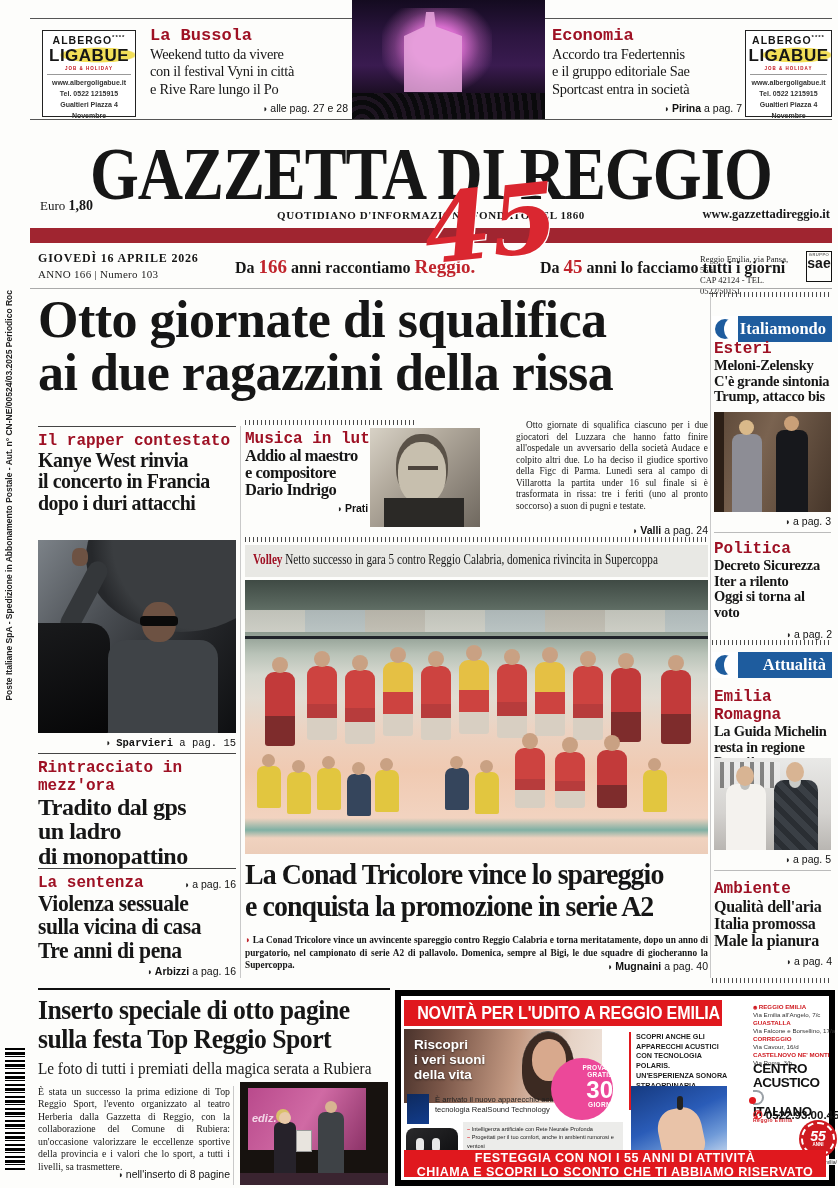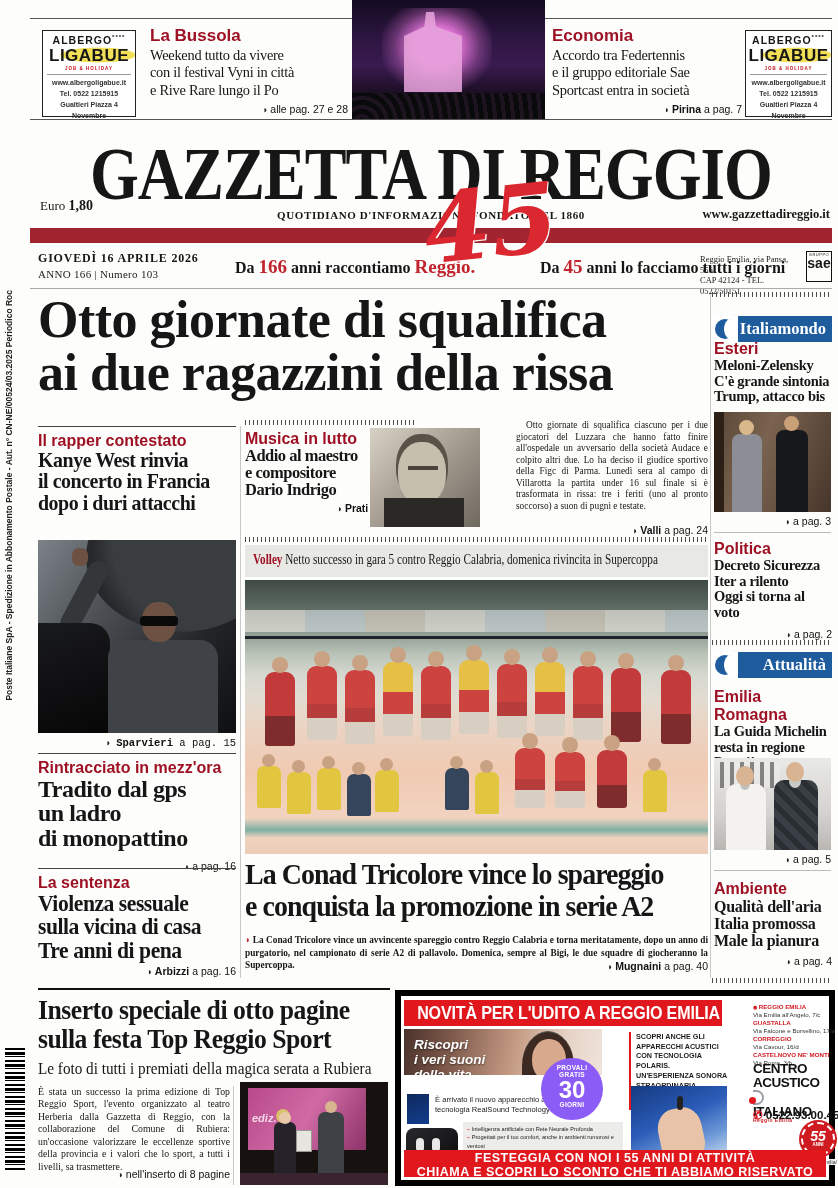--- a/index.html
+++ b/index.html
@@ -7,21 +7,21 @@
   #page { position:relative; width:838px; height:1188px; margin:0 auto; background:#fdfdfb; overflow:hidden; color:#161616; }
 
   .abs { position:absolute; }
   .ml { white-space:pre-line; }
   .ticks { background:repeating-linear-gradient(90deg,#4a4a4a 0 1px,transparent 1px 4px); height:5px; }
   .hair { border-top:1px solid #555; }
   .hair-light { border-top:1px solid #bbb; }
   .vline { border-left:1px solid #c9c9c9; }
 
   
-  .kicker { font-family:Liberation Sans, sans-serif; font-weight:bold; color:#9e1124; font-size:16px; }
+  .kicker { font-family:Liberation Mono, monospace; font-weight:bold; color:#9e1124; font-size:16px; }
   .pageref { font-family:"Liberation Sans",sans-serif; font-size:10.5px; color:#111; text-align:right; }
   .pageref::before { content:"◗ "; font-size:9px; color:#222; }
   .pageref b { font-weight:bold; }
 
   .hl { font-weight:bold; letter-spacing:-0.5px; line-height:1.02; transform-origin:left top; }
 
   
   .edge-text { left:4px; top:290px; writing-mode:vertical-rl; transform:rotate(180deg); font:bold 8.5px "Liberation Sans",sans-serif; color:#222; white-space:nowrap; }
   .barcode { left:5px; top:1048px; width:20px; height:122px; background:repeating-linear-gradient(180deg,#000 0 2px,#fff 2px 4px,#000 4px 7px,#fff 7px 8px,#000 8px 9px,#fff 9px 12px); }
 
@@ -152,25 +152,25 @@
   .photo-stage .f1::before { content:""; position:absolute; top:-10px; left:5px; width:12px; height:12px; border-radius:50%; background:#e8c9a8; box-shadow:-2px -2px 0 1px #d9c06a; }
   .photo-stage .f2 { position:absolute; left:78px; top:30px; width:26px; height:66px; border-radius:7px 7px 0 0; background:#3e4246; }
   .photo-stage .f2::before { content:""; position:absolute; top:-11px; left:7px; width:12px; height:12px; border-radius:50%; background:#d8b491; }
   .photo-stage .mag { position:absolute; left:56px; top:48px; width:16px; height:22px; background:#e8e4de; border:1px solid #999; }
   .photo-stage .floor { position:absolute; left:0; bottom:0; width:100%; height:12px; background:#3a2430; }
 
   
   .ad { left:395px; top:990px; width:440px; height:196px; border:6px solid #000000; background:#fff; font-family:"Liberation Sans",sans-serif; }
   .ad .banner { position:absolute; left:3px; top:4px; width:318px; height:26px; background:#e0181e; color:#fff; font-weight:bold; font-size:17.5px; text-align:center; padding-top:3px; letter-spacing:-0.2px; white-space:nowrap; }
   .ad .banner span { display:inline-block; transform:scaleX(0.92); }
-  .ad .photo-woman { position:absolute; left:3px; top:33px; width:198px; height:46px; background:linear-gradient(100deg,#4a332c 0%,#7a5648 22%,#c49a83 55%,#e6d3c6 80%,#efe3da 100%); overflow:hidden;font-style:italic; }
+  .ad .photo-woman { position:absolute; left:3px; top:33px; width:198px; height:74px; background:linear-gradient(100deg,#4a332c 0%,#7a5648 22%,#c49a83 55%,#e6d3c6 80%,#efe3da 100%); overflow:hidden; }
   .ad .photo-woman .hair { position:absolute; right:28px; top:2px; width:52px; height:70px; border-radius:50% 50% 40% 40%; background:#3c2a22; }
   .ad .photo-woman .face { position:absolute; right:36px; top:10px; width:34px; height:42px; border-radius:48%; background:#d8a98d; }
   .ad .riscopri { position:absolute; left:10px; top:8px; color:#fff; font-size:13.5px; line-height:1.12; font-weight:bold; text-shadow:0 1px 2px rgba(0,0,0,.55); }
-  .ad .provali { position:absolute; left:140px; top:62px; width:62px; height:62px; border-radius:50%; background:#8b5cf6; color:#fff; text-align:center; z-index:3; padding-top:7px; line-height:1; }
+  .ad .provali { position:absolute; left:150px; top:62px; width:62px; height:62px; border-radius:50%; background:#ec4899; color:#fff; text-align:right; z-index:3; padding-top:7px; line-height:1; }
   .ad .provali .sm { font-size:6.5px; font-weight:bold; letter-spacing:0.3px; }
   .ad .provali .big { font-size:24px; font-weight:bold; }
   .ad .polaris { position:absolute; left:228px; top:36px; width:100px; font-size:7.2px; font-weight:bold; color:#1c1c1c; line-height:1.35; border-left:2px solid #e0181e; padding-left:5px; }
   .ad .photo-hand { position:absolute; left:230px; top:90px; width:96px; height:72px; background:linear-gradient(155deg,#163a80 0%,#2a5cb8 45%,#6f9ad8 75%,#cddcf0 100%); overflow:hidden; }
   .ad .photo-hand .hand { position:absolute; left:28px; top:22px; width:44px; height:52px; border-radius:40% 40% 30% 30%; background:#e9c3a8; transform:rotate(-12deg); }
   .ad .photo-hand .aid { position:absolute; left:46px; top:10px; width:6px; height:14px; border-radius:3px; background:#222; }
   .ad .box-blue { position:absolute; left:6px; top:98px; width:22px; height:30px; background:linear-gradient(160deg,#0e2a5e,#123c8c); }
   .ad .arrivato { position:absolute; left:34px; top:99px; width:152px; font-size:7.6px; color:#222; line-height:1.3; }
   .ad .earbuds { position:absolute; left:5px; top:132px; width:52px; height:34px; border-radius:8px; background:linear-gradient(145deg,#2a2a2c,#0c0c0e); }
   .ad .earbuds::before { content:""; position:absolute; left:10px; top:10px; width:8px; height:14px; border-radius:4px; background:#e8e8e8; box-shadow:16px 0 0 #e8e8e8; }

